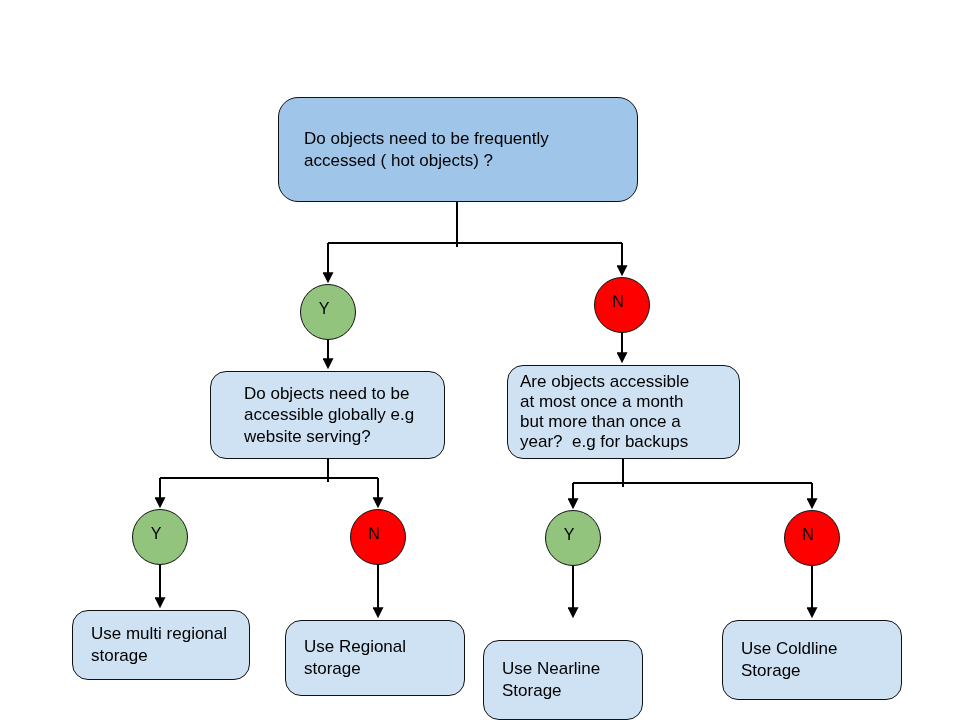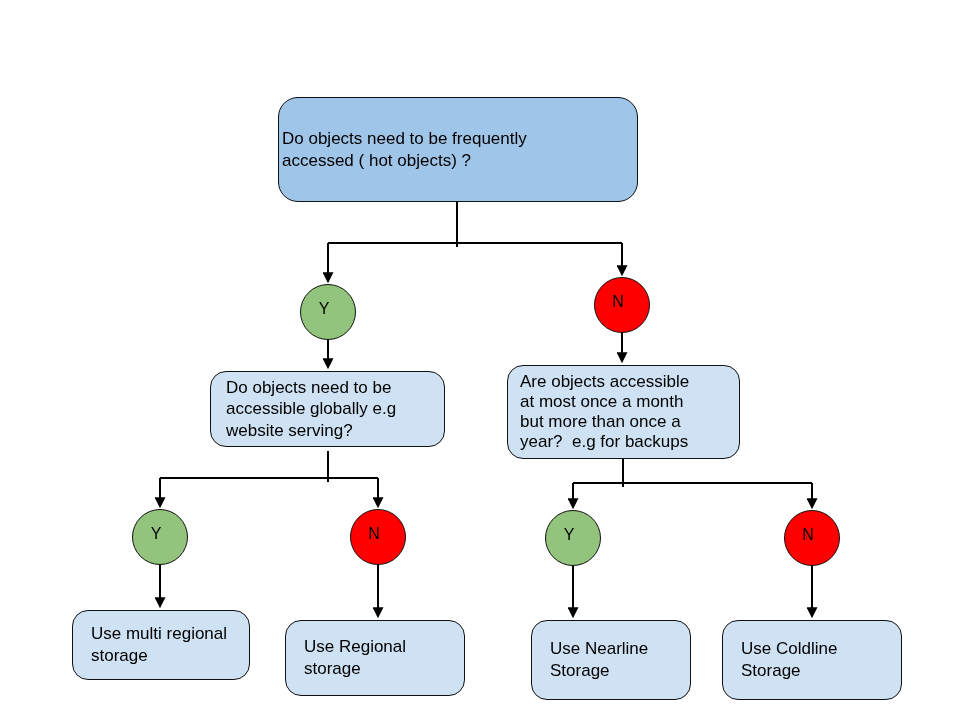--- a/index.html
+++ b/index.html
@@ -63,26 +63,26 @@
     justify-content: center;
     font-size: 16px;
   }
   .circle .t {
     transform: translate(-4px, -3px);
   }
   .yes { background: var(--yes-circle, #93c47d); }
   .no  { background: var(--no-circle, #ff0000); }
 
   
-  #n-root   { left: 278px; top: 97px;  width: 360px; height: 105px; padding-left: 3px; padding-right: 10px; }
-  #n-global { left: 210px; top: 371px; width: 235px; height: 76px;  padding-left: 15px; line-height: 1.25; }
+  #n-root   { left: 278px; top: 97px;  width: 360px; height: 105px; padding-left: 25px; padding-right: 10px; }
+  #n-global { left: 210px; top: 371px; width: 235px; height: 88px;  padding-left: 33px; line-height: 1.25; }
   #n-month  { left: 507px; top: 365px; width: 233px; height: 94px;  padding-left: 12px; line-height: 1.19; }
   #n-multi  { left: 72px;  top: 610px; width: 178px; height: 70px;  padding-left: 18px; }
   #n-reg    { left: 285px; top: 620px; width: 180px; height: 76px;  padding-left: 18px; }
-  #n-near   { left: 483px; top: 620px; width: 160px; height: 80px;  padding-left: 18px; margin-left: 48px; }
+  #n-near   { left: 483px; top: 640px; width: 160px; height: 80px;  padding-left: 18px; }
   #n-cold   { left: 722px; top: 620px; width: 180px; height: 80px;  padding-left: 18px; }
 
   #c-y1 { left: 300px; top: 284px; }
   #c-n1 { left: 594px; top: 277px; }
   #c-y2 { left: 132px; top: 509px; }
   #c-n2 { left: 350px; top: 509px; }
   #c-y3 { left: 545px; top: 510px; }
   #c-n3 { left: 784px; top: 510px; }
 </style>
 </head>

